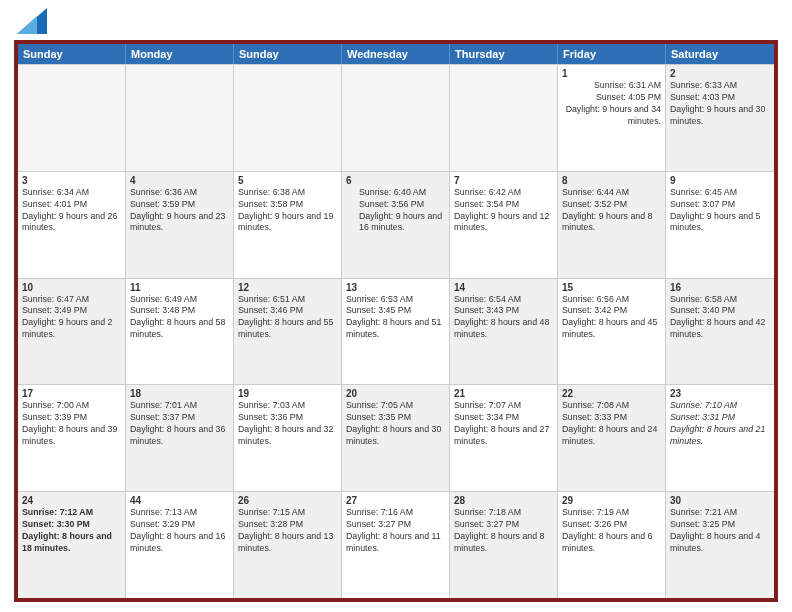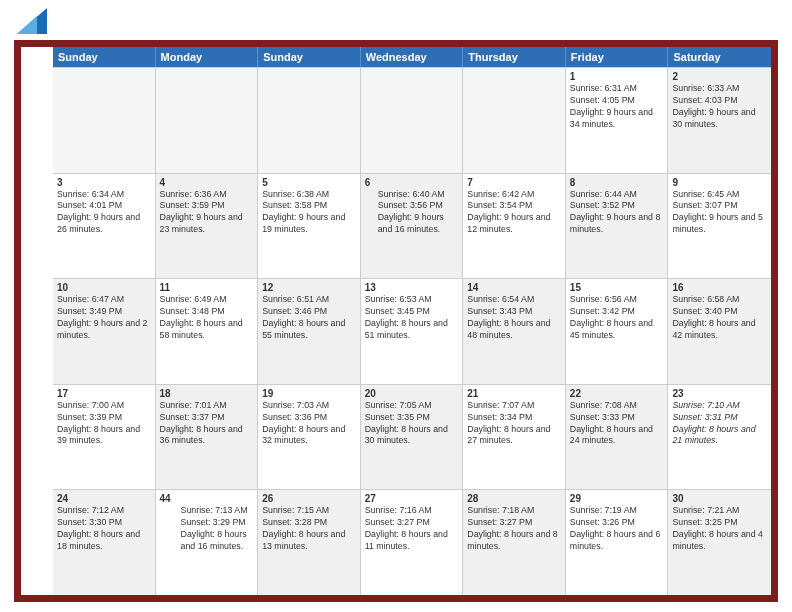--- a/index.html
+++ b/index.html
@@ -38,22 +38,21 @@
       line-height: 1.1;
     }
     .location {
       font-size: 14px;
       color: #555;
     }
     .calendar {
       flex: 1;
       display: flex;
       flex-direction: column;
-      border: 7px solid #7f1d1d;
-      padding-left: 32px;
+      border: 4px solid #7f1d1d;
     }
     .cal-header {
       display: grid;
       grid-template-columns: repeat(7, 1fr);
       background: #2e6eb5;
     }
     .cal-header-cell {
       color: #fff;
       font-size: 11px;
       font-weight: bold;
@@ -134,21 +133,21 @@
       </div>
     <div class="cal-body">
     <div class="cal-row">
           <div class="cal-cell empty"></div>
           <div class="cal-cell empty"></div>
           <div class="cal-cell empty"></div>
           <div class="cal-cell empty"></div>
           <div class="cal-cell empty"></div>
           <div class="cal-cell">
             <span class="day-num">1</span>
-            <div class="cell-info" style="white-space: pre-line;">Sunrise: 6:31 AM
+            <div class="cell-info" style="white-space: pre-line; text-align: right;">Sunrise: 6:31 AM
 Sunset: 4:05 PM
 Daylight: 9 hours and 34 minutes.</div>
           </div>
           <div class="cal-cell shaded">
             <span class="day-num">2</span>
             <div class="cell-info" style="white-space: pre-line;">Sunrise: 6:33 AM
 Sunset: 4:03 PM
 Daylight: 9 hours and 30 minutes.</div>
           </div>
         </div>
@@ -280,27 +279,27 @@
           <div class="cal-cell">
             <span class="day-num">23</span>
             <div class="cell-info" style="white-space: pre-line; font-style: italic;">Sunrise: 7:10 AM
 Sunset: 3:31 PM
 Daylight: 8 hours and 21 minutes.</div>
           </div>
         </div>
         <div class="cal-row">
           <div class="cal-cell shaded">
             <span class="day-num">24</span>
-            <div class="cell-info" style="white-space: pre-line;">Sunrise: 7:12 AM
+            <div class="cell-info" style="white-space: pre-line; font-weight: bold;">Sunrise: 7:12 AM
 Sunset: 3:30 PM
 Daylight: 8 hours and 18 minutes.</div>
           </div>
           <div class="cal-cell">
             <span class="day-num">44</span>
-            <div class="cell-info" style="white-space: pre-line; margin-left: 21px;">Sunrise: 7:13 AM
+            <div class="cell-info" style="white-space: pre-line;">Sunrise: 7:13 AM
 Sunset: 3:29 PM
 Daylight: 8 hours and 16 minutes.</div>
           </div>
           <div class="cal-cell shaded">
             <span class="day-num">26</span>
             <div class="cell-info" style="white-space: pre-line;">Sunrise: 7:15 AM
 Sunset: 3:28 PM
 Daylight: 8 hours and 13 minutes.</div>
           </div>
           <div class="cal-cell">

